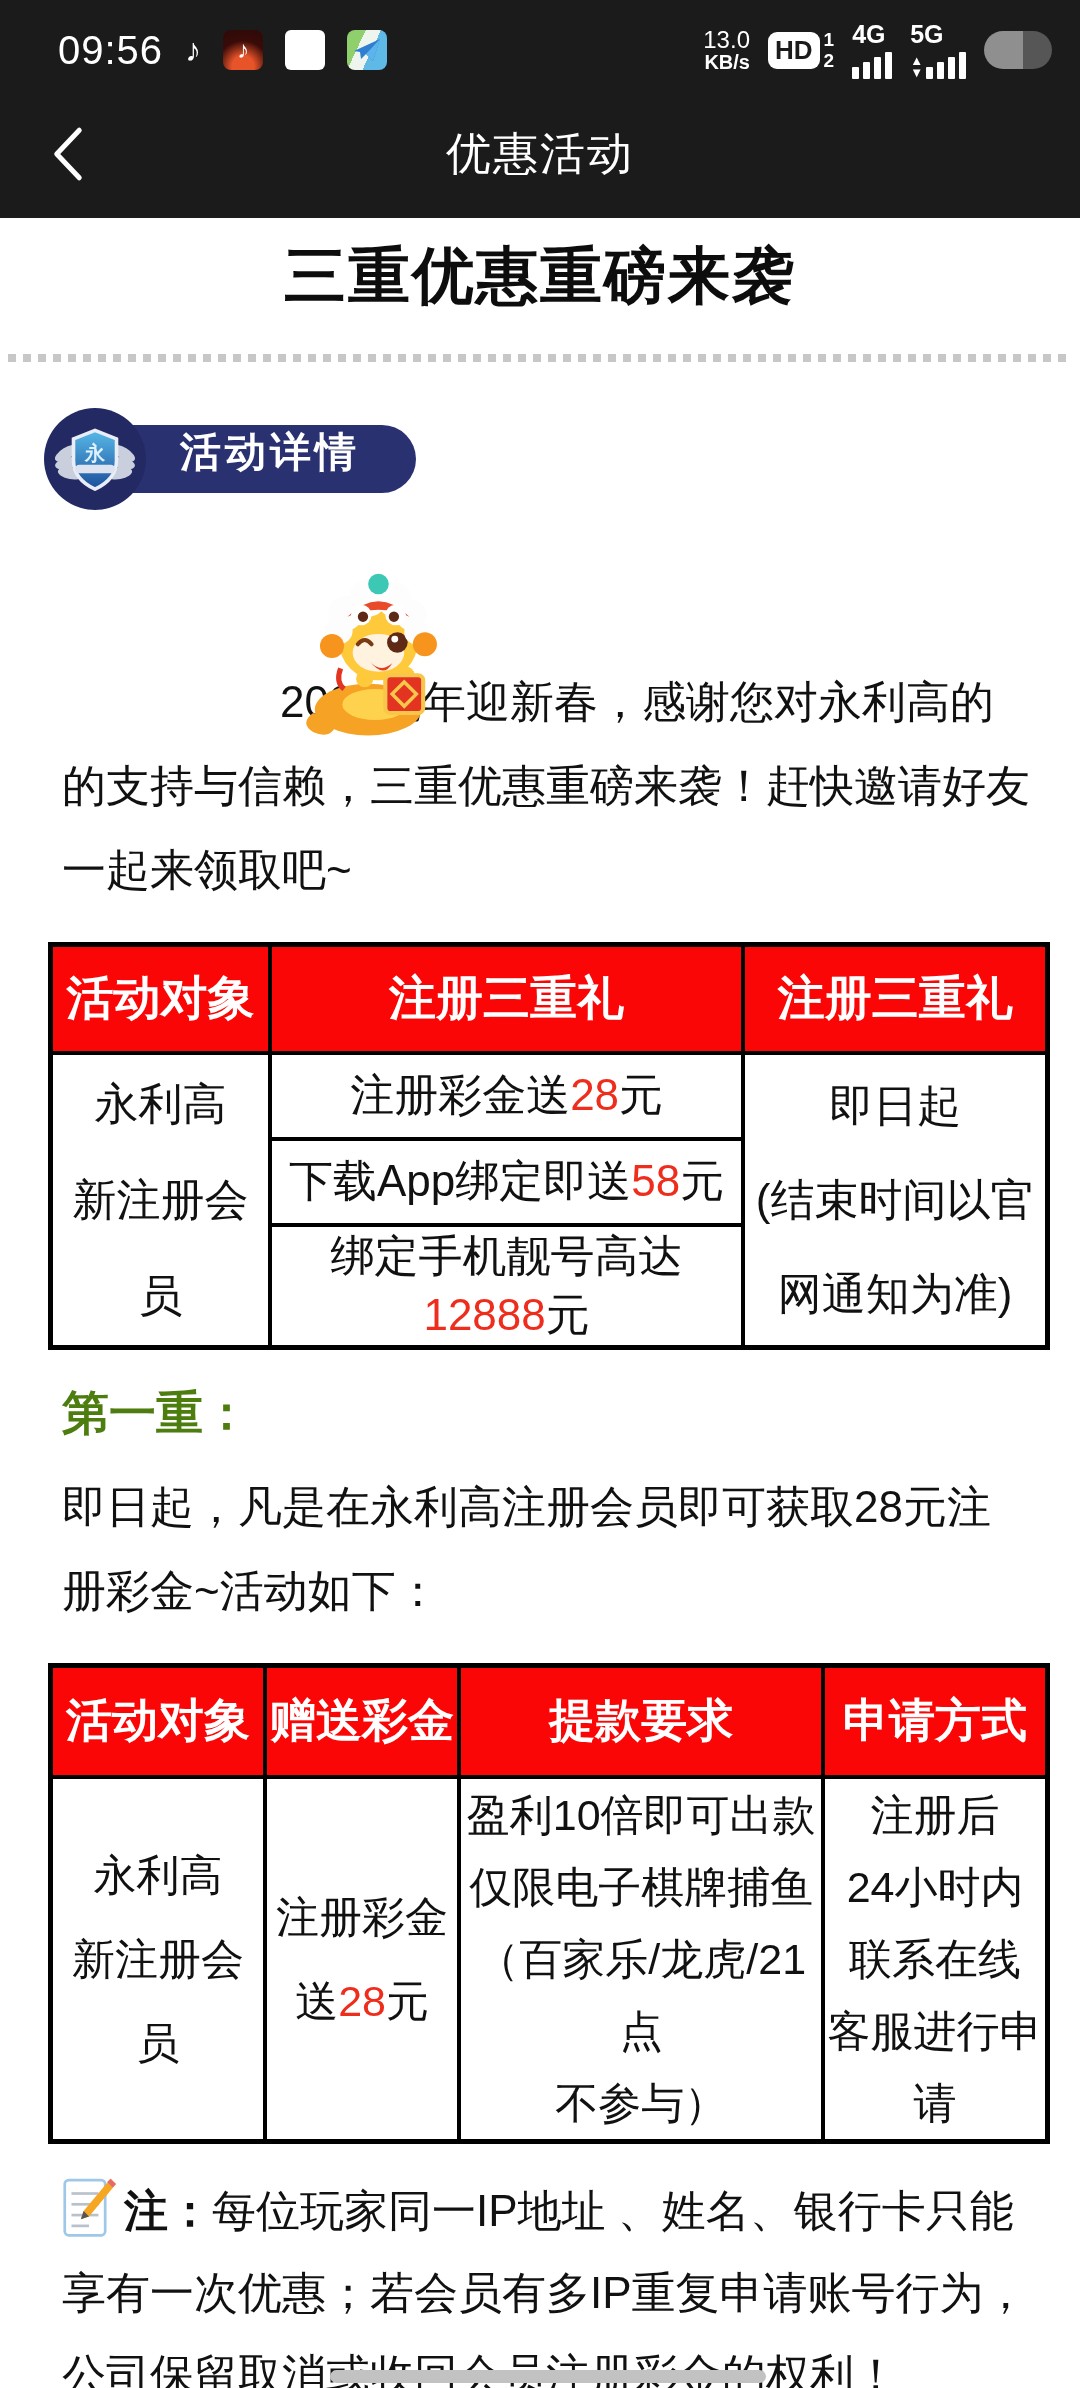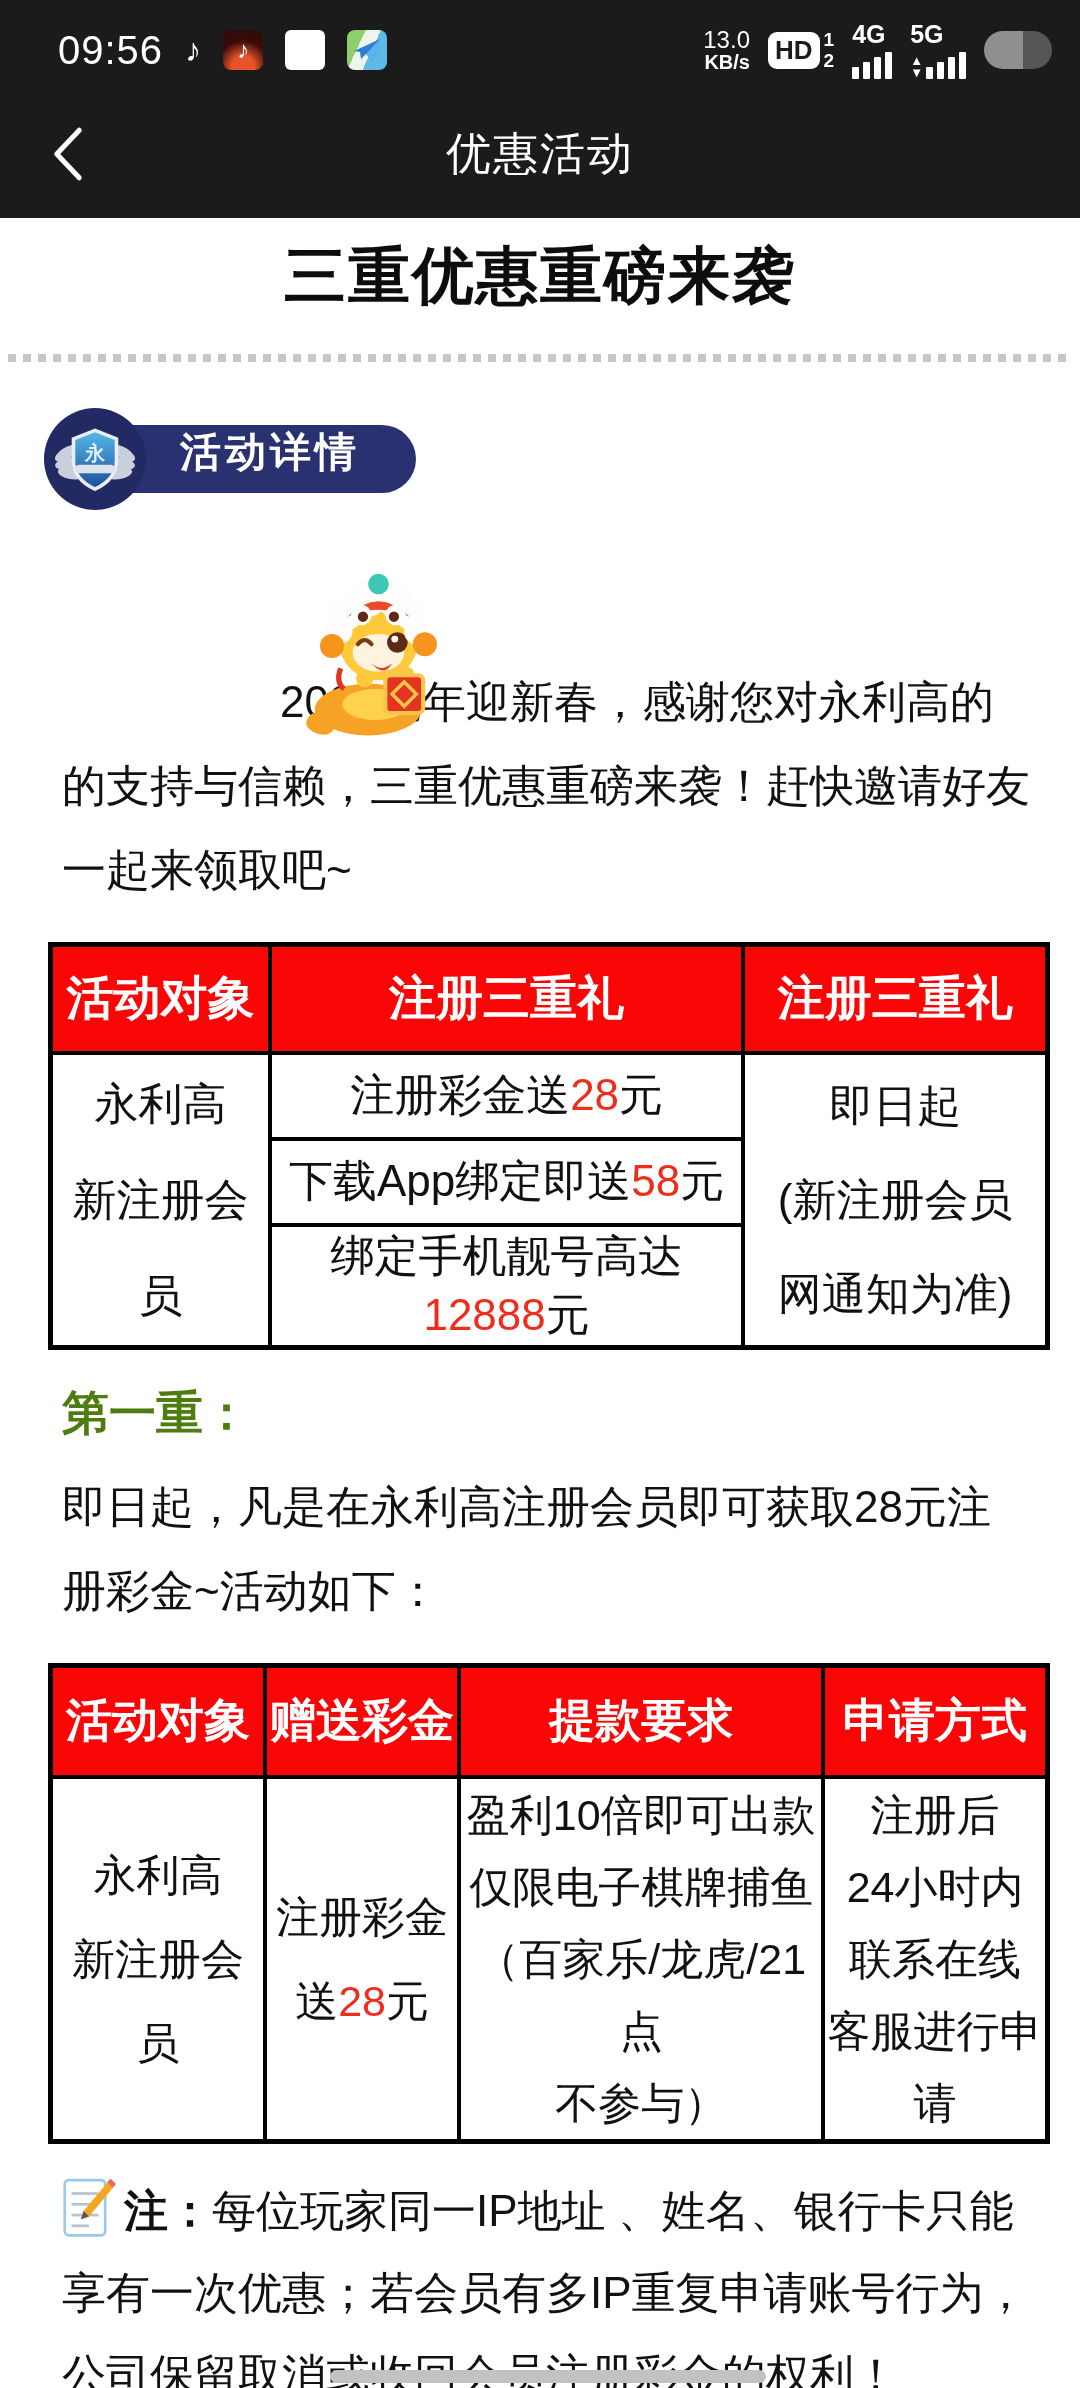--- a/index.html
+++ b/index.html
@@ -242,21 +242,21 @@
     <tr>
       <td rowspan="3" class="stack2">
         <div>永利高</div>
         <div>新注册会员</div>
       </td>
       <td class="gift-cell">
         <span>注册彩金送</span><span class="red-num">28</span><span>元</span>
       </td>
       <td rowspan="3" class="stack3">
         <div>即日起</div>
-        <div>(新注册会员</div>
+        <div>(结束时间以官</div>
         <div>网通知为准)</div>
       </td>
     </tr>
     <tr>
       <td class="gift-cell">
         <span>下载App绑定即送</span><span class="red-num">58</span><span>元</span>
       </td>
     </tr>
     <tr>
       <td class="gift-cell">

